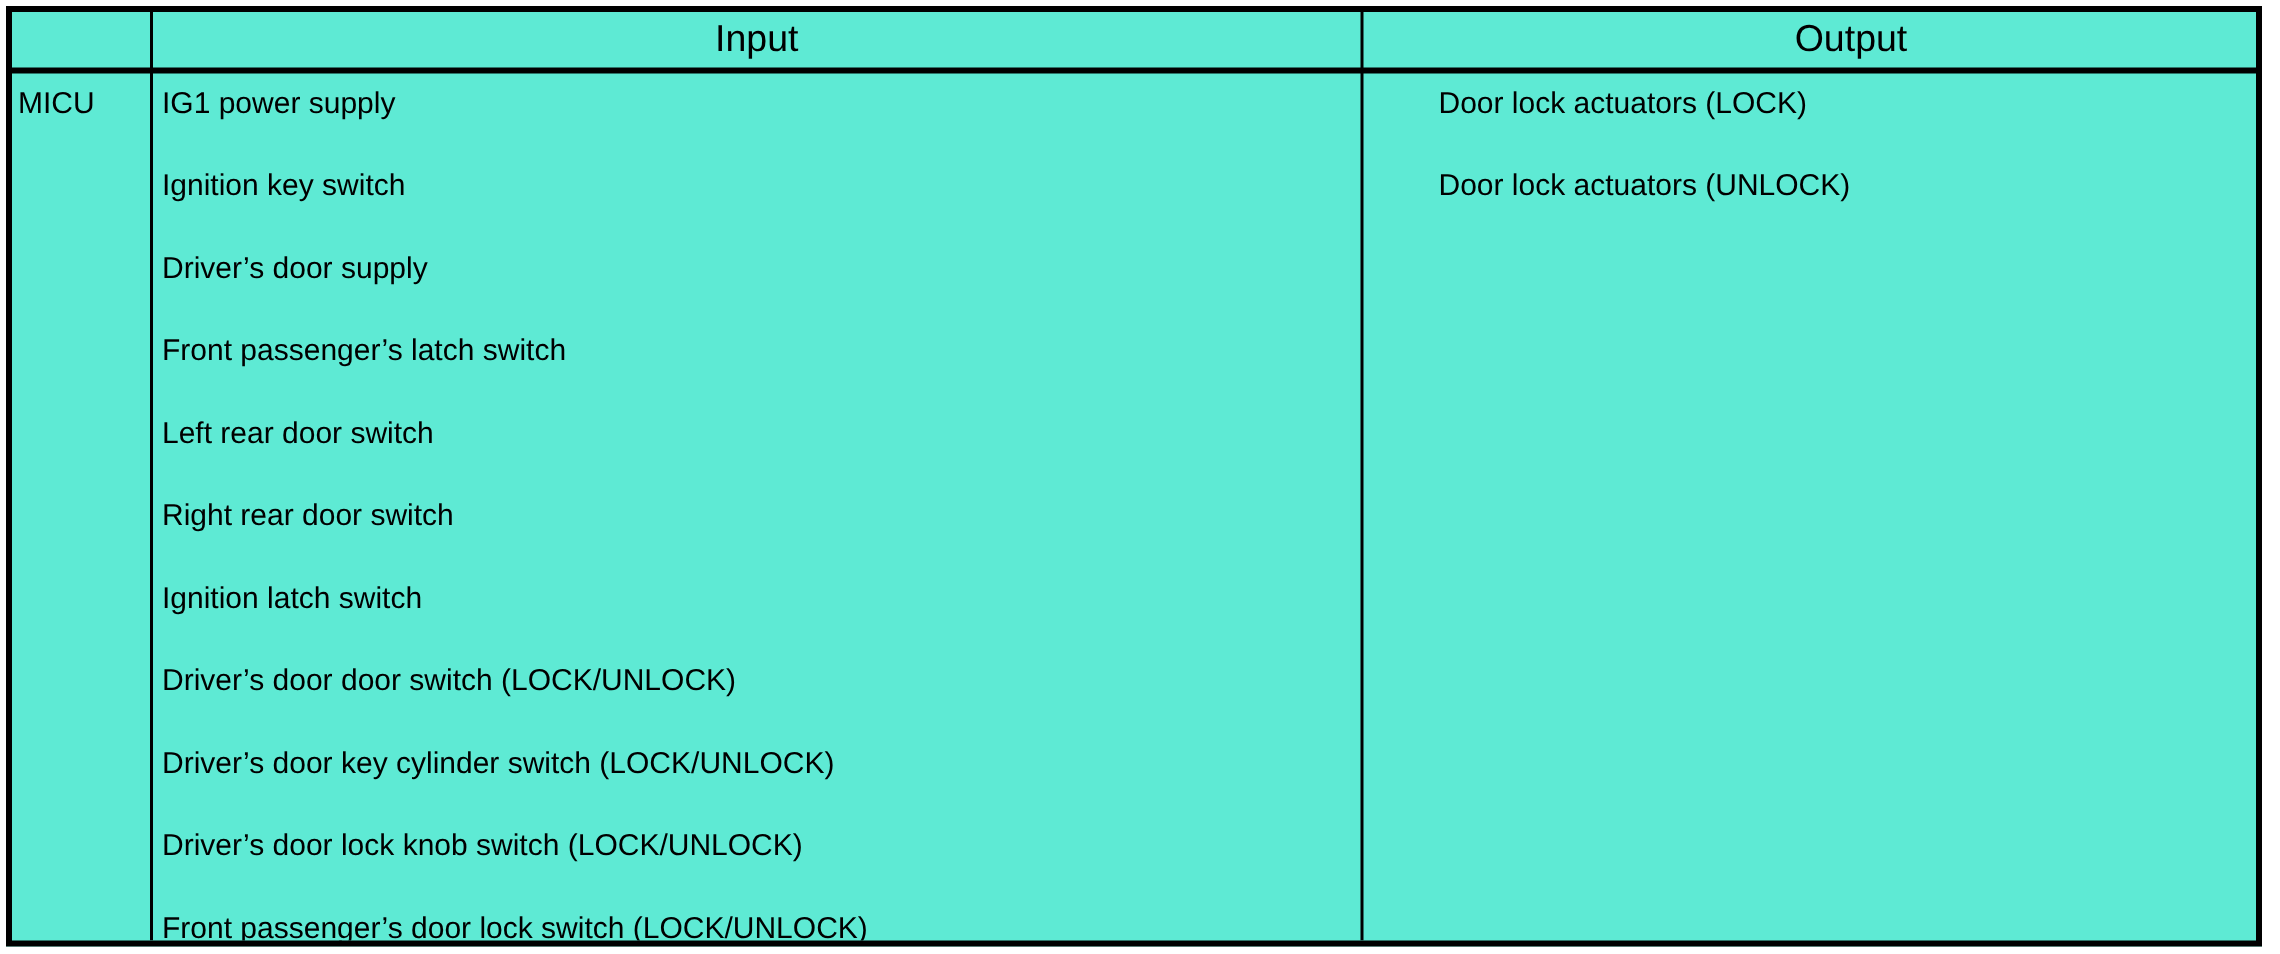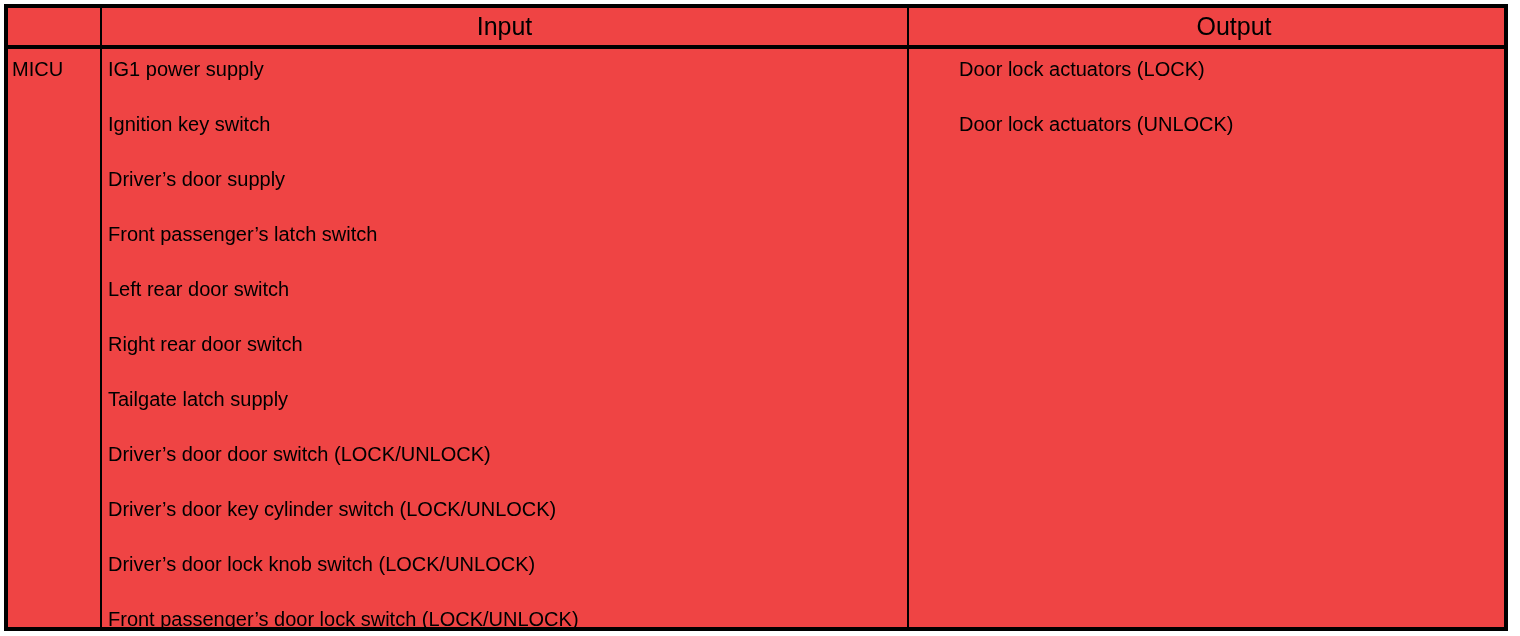--- a/index.html
+++ b/index.html
@@ -26,21 +26,21 @@
 
   
   .table-frame {
     position: absolute;
     left: 4px;
     top: 4px;
     width: 1504px;   
     height: 627px;   
     border: 4px solid #000000;
     box-sizing: border-box;
-    background: #ef4444;
+    background: #5eead4;
     overflow: hidden;
   }
 
   
   .header-row {
     position: absolute;
     left: 0;
     top: 0;
     width: 100%;
     height: 41px;
@@ -145,21 +145,21 @@
       </div>
 
       <div class="cell input">
         <div class="entry-list">
           <div class="entry r0">IG1 power supply</div>
           <div class="entry r1">Ignition key switch</div>
           <div class="entry r2">Driver’s door supply</div>
           <div class="entry r3">Front passenger’s latch switch</div>
           <div class="entry r4">Left rear door switch</div>
           <div class="entry r5">Right rear door switch</div>
-          <div class="entry r6">Tailgate latch supply</div>
+          <div class="entry r6">Ignition latch switch</div>
           <div class="entry r7">Driver’s door door switch (LOCK/UNLOCK)</div>
           <div class="entry r8">Driver’s door key cylinder switch (LOCK/UNLOCK)</div>
           <div class="entry r9">Driver’s door lock knob switch (LOCK/UNLOCK)</div>
           <div class="entry r10">Front passenger’s door lock switch (LOCK/UNLOCK)</div>
         </div>
       </div>
 
       <div class="cell output">
         <div class="entry-list">
           <div class="entry r0">Door lock actuators (LOCK)</div>

